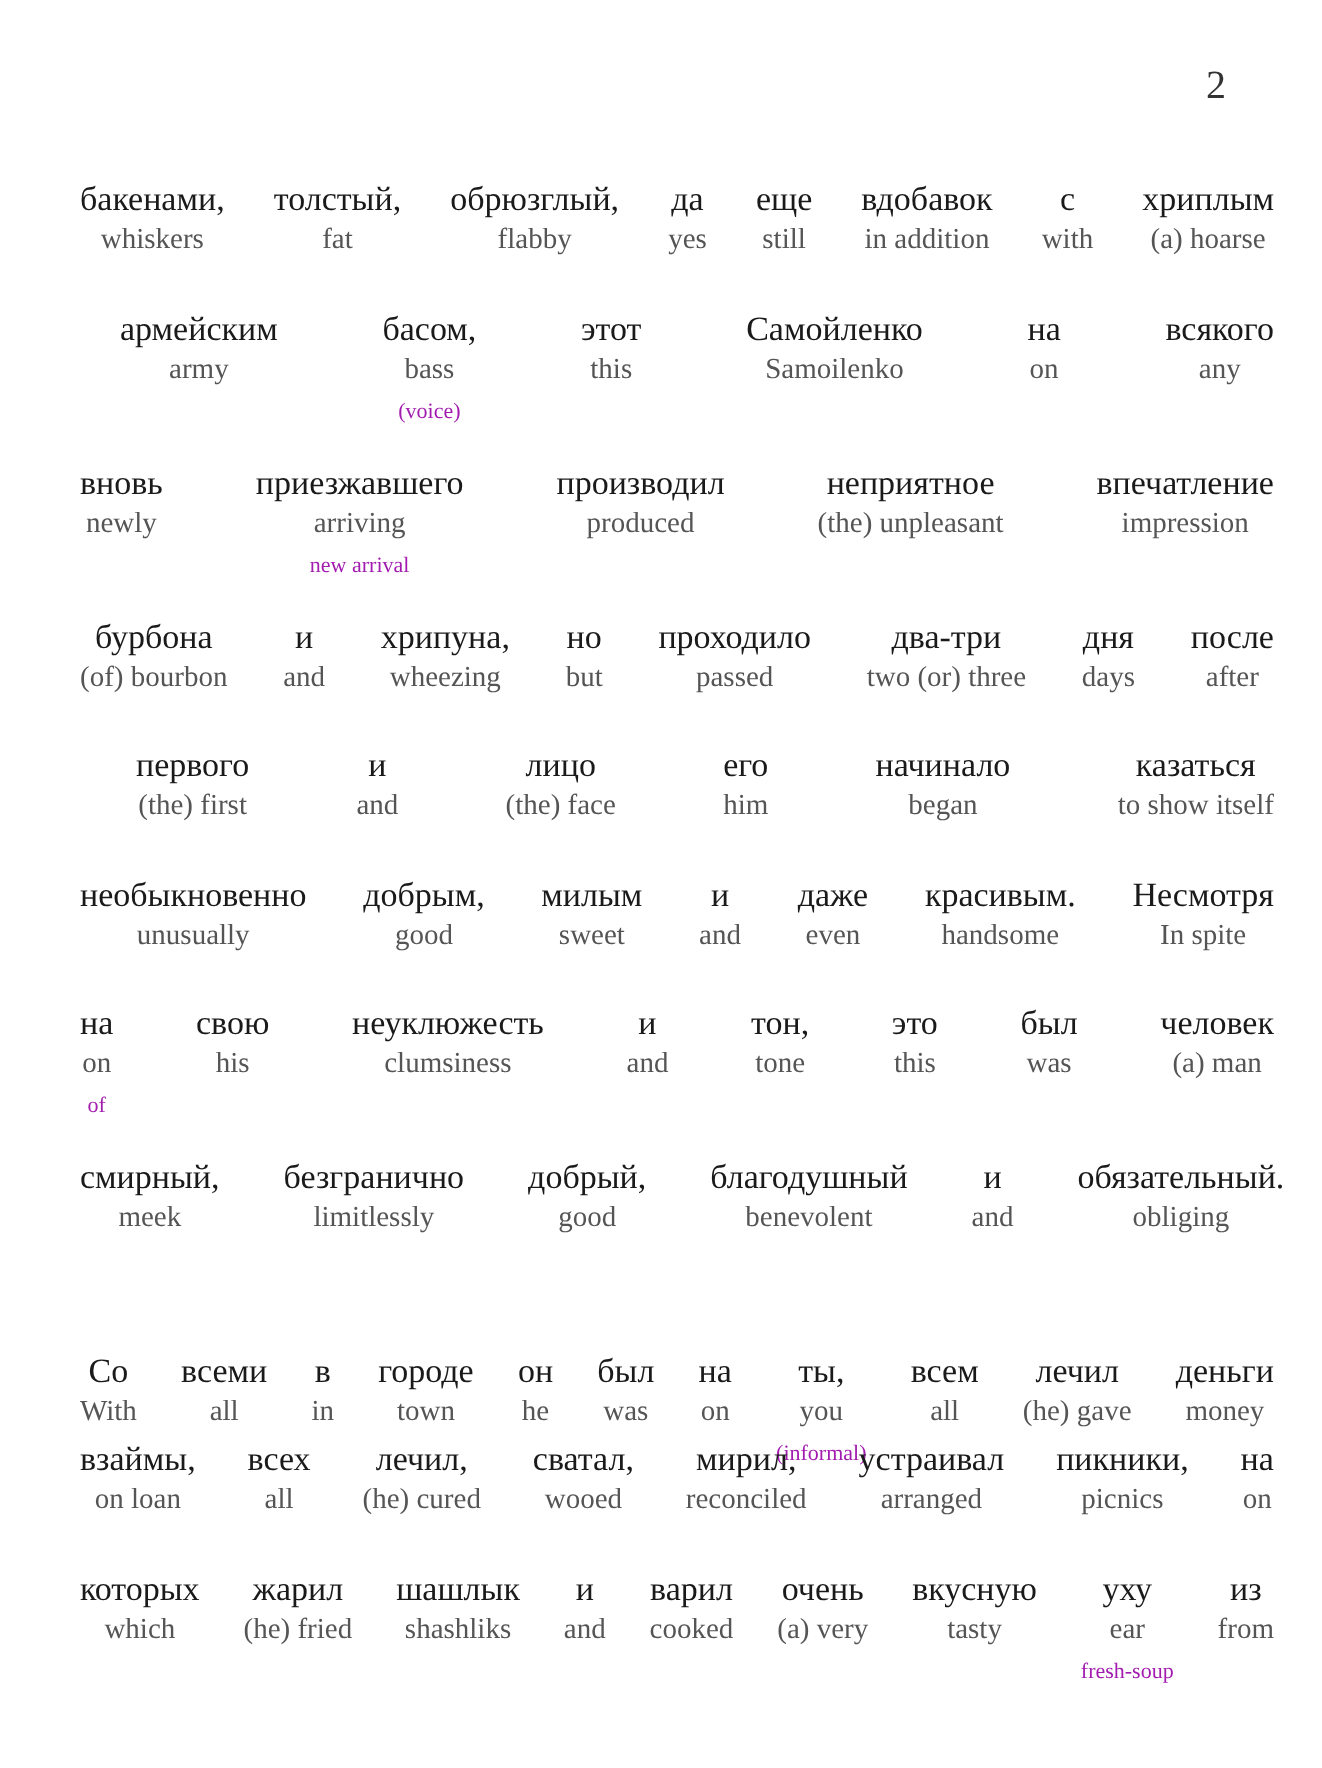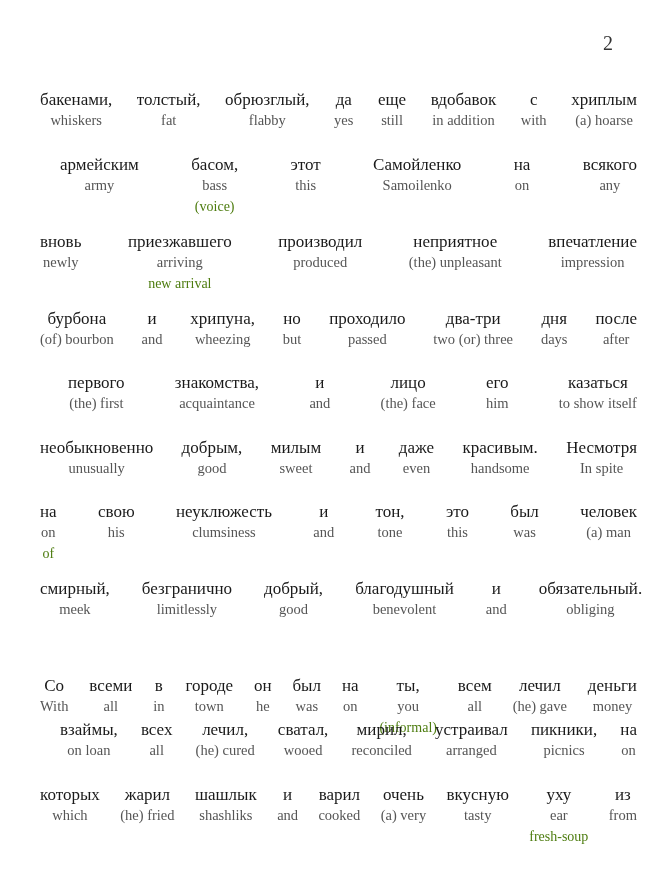--- a/index.html
+++ b/index.html
@@ -38,22 +38,22 @@
       line-height: 20px;
       white-space: nowrap;
     }
     .en {
       font-size: 14.5px;
       color: #555555;
       line-height: 21px;
       white-space: nowrap;
     }
     .en2 {
-      font-size: 14px;
-      color: #4d7c0f;
+      font-size: 11px;
+      color: #a21caf;
       line-height: 21px;
       white-space: nowrap;
     }
   </style>
 </head>
 <body>
 
 <div class="page-number">2</div>
 
 <div id="content">
@@ -174,34 +174,34 @@
         <span class="ru">после</span>
         <span class="en">after</span>
       </div>
     </div>
     <div class="line" style="position: absolute; left: 40px; right: 24px; top: 373px; margin-left: 28px;">
       <div class="word">
         <span class="ru">первого</span>
         <span class="en">(the) first</span>
       </div>
       <div class="word">
-        <span class="ru">знакомства,</span>
-        <span class="en">acquaintance</span>
-      </div>
-      <div class="word">
         <span class="ru">и</span>
         <span class="en">and</span>
       </div>
       <div class="word">
         <span class="ru">лицо</span>
         <span class="en">(the) face</span>
       </div>
       <div class="word">
         <span class="ru">его</span>
         <span class="en">him</span>
+      </div>
+      <div class="word">
+        <span class="ru">начинало</span>
+        <span class="en">began</span>
       </div>
       <div class="word">
         <span class="ru">казаться</span>
         <span class="en">to show itself</span>
       </div>
     </div>
     <div class="line" style="position: absolute; left: 40px; right: 24px; top: 438px;">
       <div class="word">
         <span class="ru">необыкновенно</span>
         <span class="en">unusually</span>
@@ -332,21 +332,21 @@
       </div>
       <div class="word">
         <span class="ru">лечил</span>
         <span class="en">(he) gave</span>
       </div>
       <div class="word">
         <span class="ru">деньги</span>
         <span class="en">money</span>
       </div>
     </div>
-    <div class="line" style="position: absolute; left: 40px; right: 24px; top: 720px; margin-left: 20px;">
+    <div class="line" style="position: absolute; left: 40px; right: 24px; top: 720px;">
       <div class="word">
         <span class="ru">взаймы,</span>
         <span class="en">on loan</span>
       </div>
       <div class="word">
         <span class="ru">всех</span>
         <span class="en">all</span>
       </div>
       <div class="word">
         <span class="ru">лечил,</span>

